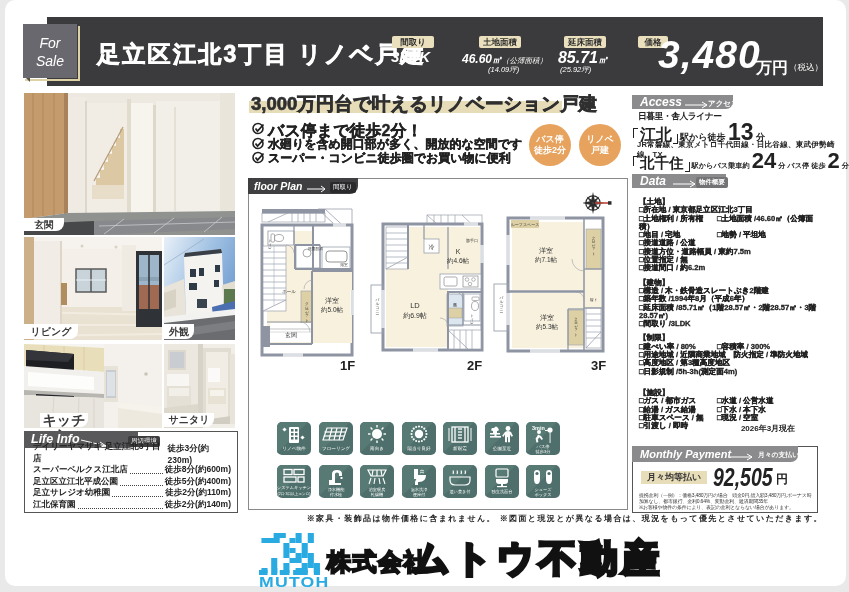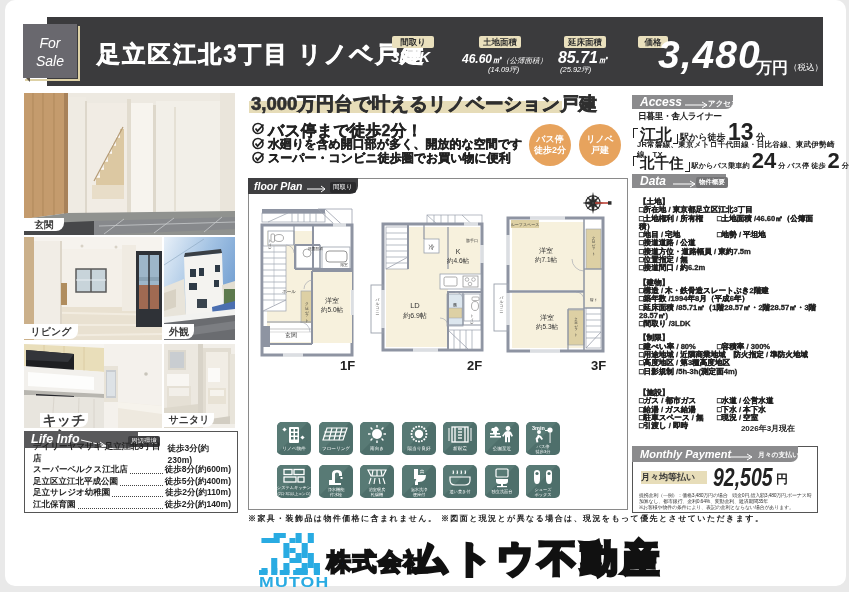--- a/index.html
+++ b/index.html
@@ -817,21 +817,21 @@
       <path d="M11,5 q3,0 3,3 v6 q0,5 -3,5 q-3,0 -3,-5 v-6 q0,-3 3,-3z M23,5 q3,0 3,3 v6 q0,5 -3,5 q-3,0 -3,-5 v-6 q0,-3 3,-3z"></path>
     </g>
 <g fill="#4e6f6b">
       <circle cx="11" cy="8.5" r="1.6"></circle>
       <circle cx="23" cy="8.5" r="1.6"></circle>
     </g>
 <text x="17" y="25.5" font-size="4.2" fill="#fff" text-anchor="middle" font-family="Liberation Sans">シューズ</text>
 <text x="17" y="30.5" font-size="4.2" fill="#fff" text-anchor="middle" font-family="Liberation Sans">ボックス</text>
   </svg>
 
-<div class="abs" style="left:248px;top:513px;width:575px;font-size:8px;font-weight:bold;color:#222;letter-spacing:1.4px;">※家具・装飾品は物件価格に含まれません。 ※図面と現況とが異なる場合は、現況をもって優先とさせていただきます。</div>
+<div class="abs" style="left:248px;top:513px;width:575px;text-align:right;font-size:8px;font-weight:bold;color:#222;letter-spacing:1.4px;">※家具・装飾品は物件価格に含まれません。 ※図面と現況とが異なる場合は、現況をもって優先とさせていただきます。</div>
 
 <div class="abs tabgray" style="left:632px;top:95px;width:101px;height:14px;">
 <span class="abs" style="left:8px;top:0px;font-size:12px;">Access</span>
 <svg class="abs" style="left:52px;top:6px;" width="30" height="8">
       <path d="M1,4 h22 l-5,-3 m5,3 l-5,3" stroke="#fff" stroke-width="1" fill="none"></path>
     </svg>
 <span class="abs" style="left:76px;top:3.5px;font-size:7.5px;font-style:normal;white-space:nowrap;">アクセス</span>
 </div>
 
 <div class="abs" style="left:638px;top:111px;font-size:8.8px;font-weight:bold;color:#222;letter-spacing:-0.5px;">日暮里・舎人ライナー</div>
@@ -884,21 +884,21 @@
 <div class="abs" style="left:632px;top:446px;width:186px;height:67px;border:1.5px solid #555;background:#fff;box-sizing:border-box;"></div>
 
 <div class="abs tabgray" style="left:632px;top:446px;width:166px;height:16px;">
 <span class="abs" style="left:8px;top:2px;font-size:11px;text-align:right;">Monthly Payment</span>
 <svg class="abs" style="left:97px;top:7px;" width="30" height="8">
       <path d="M1,4 h22 l-5,-3 m5,3 l-5,3" stroke="#fff" stroke-width="1" fill="none"></path>
     </svg>
 <span class="abs" style="left:126px;top:4px;font-size:6.8px;font-style:normal;white-space:nowrap;">月々の支払い</span>
 </div>
 
-<div class="abs" style="left:641px;top:471px;width:66px;height:13px;background:#e7ddb9;color:#333;font-size:9px;font-weight:bold;text-align:left;line-height:13px;">月々均等払い</div>
+<div class="abs" style="left:641px;top:471px;width:66px;height:13px;background:#e7ddb9;color:#333;font-size:9px;font-weight:bold;text-align:center;line-height:13px;">月々均等払い</div>
 
 <div class="abs ital" style="left:713px;top:462px;color:#222;font-size:26px;font-weight:bold;transform:scaleX(0.75);transform-origin:left;">92,505</div>
 <div class="abs" style="left:776px;top:471px;color:#222;font-size:12px;font-weight:bold;">円</div>
 
 <div class="abs" style="left:639px;top:492px;width:173px;font-size:5px;color:#333;line-height:6px;letter-spacing:-0.2px;">提携金利（一例）：価格3,480万円の場合　頭金0円,借入額3,480万円,ボーナス時加算なし、都市銀行、金利0.64%、変動金利、返済期間35年<br>※お客様や物件の条件により、表記の金利とならない場合があります。</div>
 
 <svg class="abs" style="left:259px;top:531px;" width="78" height="58" viewBox="0 0 64 58" preserveAspectRatio="none">
 <g fill="#29abe2">
 <rect x="12" y="2" width="10" height="5"></rect>
       <rect x="30" y="2" width="5" height="10"></rect>

